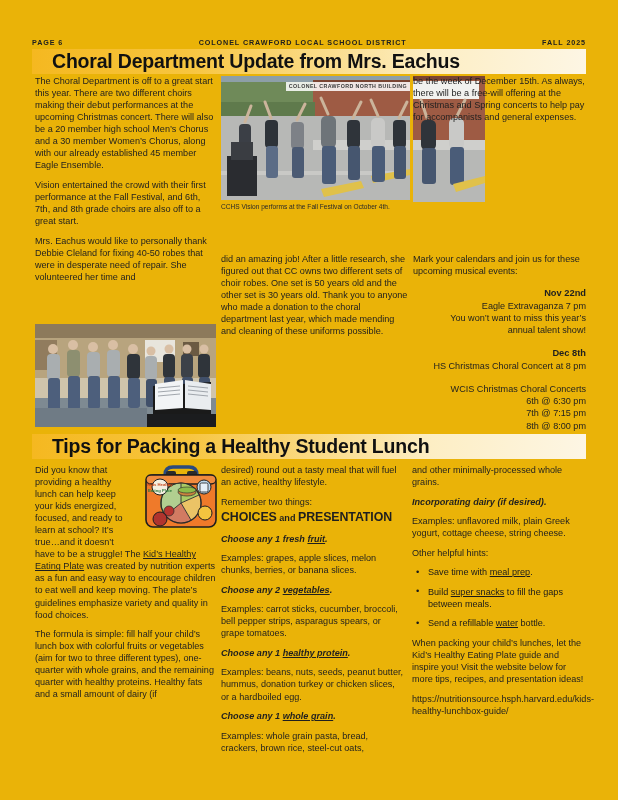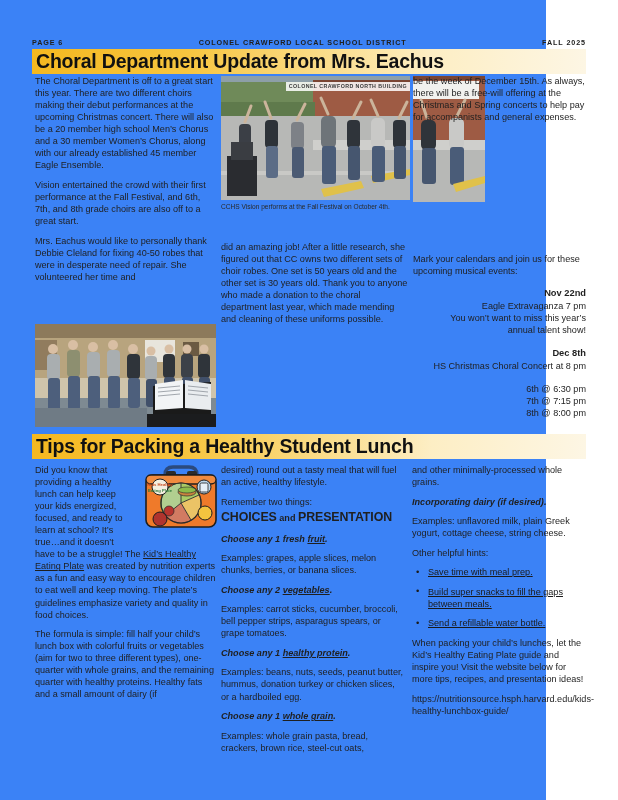--- a/index.html
+++ b/index.html
@@ -10,22 +10,22 @@
   body {
     width: 618px; height: 800px;
     font-family: "Liberation Sans", sans-serif;
     color: #1a1a1a;
     overflow: hidden;
     position: relative;
   }
   .page {
     position: absolute;
     left: 0; top: 0;
-    width: 546px; height: 800px;
-    background: #3b82f6;
+    width: 618px; height: 800px;
+    background: #eab308;
     padding: 0;
   }
 
   
   .runhead {
     position: absolute;
     left: 32px; top: 38px; width: 554px;
     display: flex; align-items: baseline;
     font-size: 7.2px;
     letter-spacing: 0.9px;
@@ -42,21 +42,21 @@
     left: 32px; width: 554px;
     height: 25px;
     background: linear-gradient(to right, #f5b820 0%, #f7c53f 28%, #fdeec4 72%, #fdf6e4 100%);
     display: flex; align-items: center;
   }
   .banner .btitle {
     font-size: 19.5px;
     font-weight: bold;
     letter-spacing: -0.2px;
     color: #111;
-    padding-left: 4px;
+    padding-left: 20px;
     line-height: 1;
     white-space: nowrap;
   }
   #banner-choral { top: 49px; }
   #banner-lunch  { top: 434px; }
 
   
   .col { position: absolute; }
   p {
     margin: 0 0 7.5px 0;
@@ -64,21 +64,21 @@
     line-height: 12.05px;
     text-align: left;
     color: #1f1f1f;
   }
   p.tight { margin-bottom: 0; }
   .u { text-decoration: underline; }
   .ital { font-style: italic; font-weight: bold; }
 
   
   #choral-col1 { left: 35px; top: 75px;  width: 180px; }
-  #choral-col2 { left: 221px; top: 241px; width: 188px; }
+  #choral-col2 { left: 221px; top: 253px; width: 188px; }
   #choral-col3 { left: 413px; top: 75px;  width: 173px; }
 
   
   .photo {
     position: absolute;
     border: 0;
     overflow: hidden;
     background: #8a8f93;
   }
   #photo-vision { left: 221px; top: 76px; width: 189px; height: 124px; }
@@ -134,21 +134,21 @@
     font-size: 9.1px; font-weight: bold; letter-spacing: 0;
   }
 
   ul.hints {
     margin: 0 0 7.5px 0;
     padding-left: 16px;
     list-style: none;
   }
   ul.hints li {
     font-size: 9.1px; line-height: 12.05px;
-    margin-bottom: 7.5px; position: relative; text-decoration: underline;
+    margin-bottom: 7.5px; position: relative;
   }
   ul.hints li::before {
     content: "\2022";
     position: absolute; left: -12px; top: -0.5px;
     font-size: 9.5px;
   }
   .url { font-size: 9.1px; line-height: 12.05px; }
 </style>
 </head>
 <body>
@@ -314,20 +314,21 @@
       <p class="ev-line">You won’t want to miss this year’s</p>
       <p class="ev-line">annual talent show!</p>
     </div>
 
     <div class="ev-group">
       <p class="ev-title">Dec 8th</p>
       <p class="ev-line">HS Christmas Choral Concert at 8 pm</p>
     </div>
 
     <div class="ev-group">
+      <p class="ev-line">WCIS Christmas Choral Concerts</p>
       <p class="ev-line">6th @ 6:30 pm</p>
       <p class="ev-line">7th @ 7:15 pm</p>
       <p class="ev-line">8th @ 8:00 pm</p>
     </div>
   </div>
 
   <div class="banner" id="banner-lunch">
     <span class="btitle">Tips for Packing a Healthy Student Lunch</span>
   </div>
 

